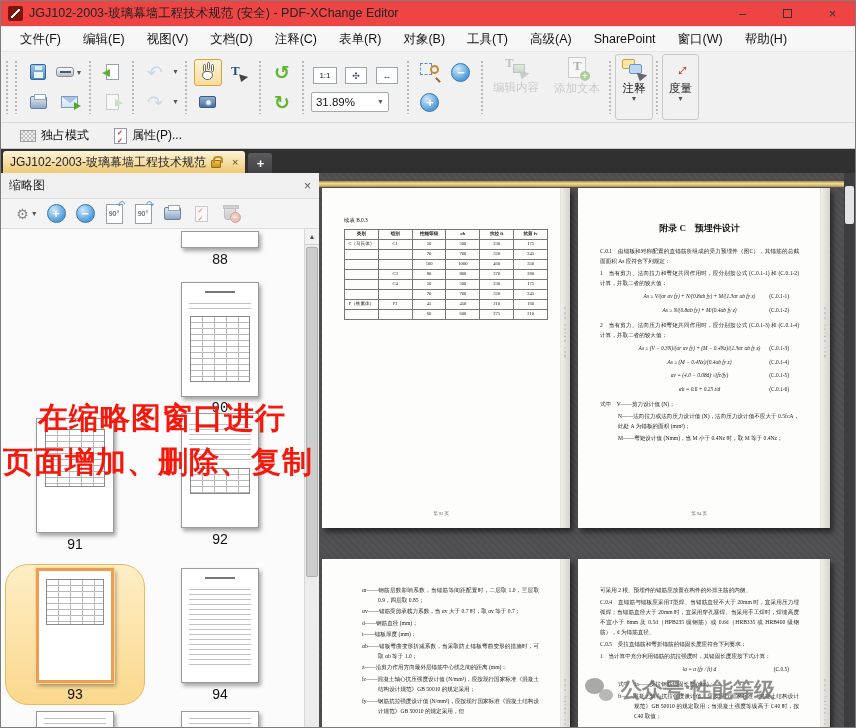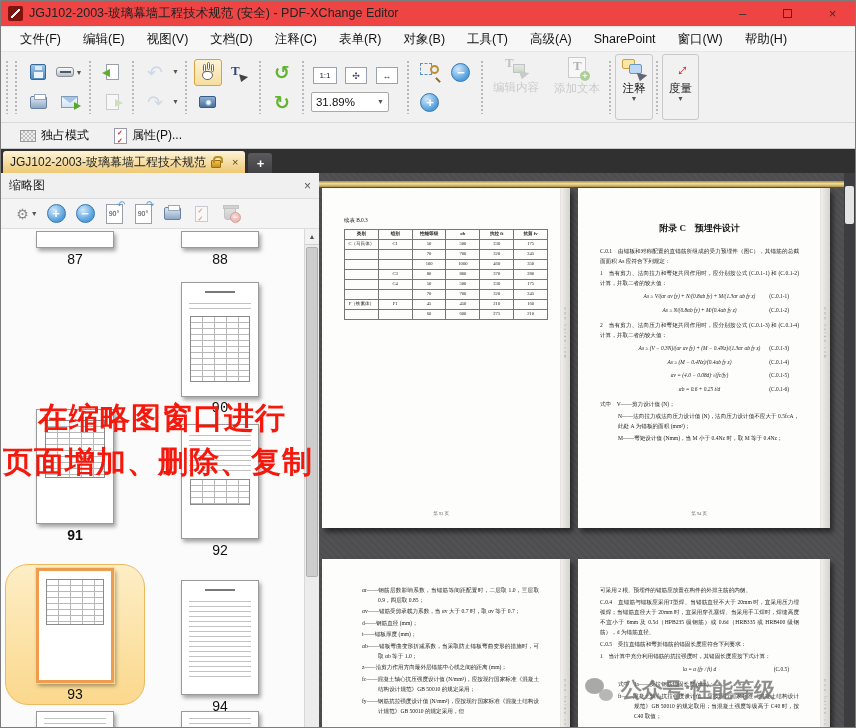--- a/index.html
+++ b/index.html
@@ -424,59 +424,55 @@
           </div>
         <div class="pbtn disabled">
             <span class="i i-trash">
               <span class="minus">−</span>
             </span>
           </div>
       </div>
 
       <div class="thumb-area">
 
-        <div class="tcell" style="top:2px;left:4px;">
-          <div class="tpage sliver"></div>
-          <div class="tnum">87</div>
-        </div>
         <div class="tcell" style="top:2px;left:149px;">
           <div class="tpage sliver"></div>
           <div class="tnum">88</div>
         </div>
 
         <div class="tcell" style="top:53px;left:149px;font-family:Liberation Mono, monospace;">
           <div class="tpage">
               <div class="mini-title"></div>
               <div class="mini-text" style="height:10px;"></div>
               <div class="mini-table" style="height:66px;margin-top:3px;"></div>
             </div>
           <div class="tnum">90</div>
         </div>
 
-        <div class="tcell" style="top:180px;left:4px;font-weight:bold;">
+        <div class="tcell" style="top:189px;left:4px;">
           <div class="tpage">
               <div class="mini-table" style="height:58px;"></div>
             </div>
           <div class="tnum">91</div>
         </div>
-        <div class="tcell" style="top:195px;left:149px;">
+        <div class="tcell" style="top:184px;left:149px;">
           <div class="tpage">
               <div class="mini-text" style="height:40px;"></div>
               <div class="mini-table" style="height:26px;margin-top:4px;"></div>
             </div>
           <div class="tnum">92</div>
         </div>
 
         <div class="tcell selected" style="top:339px;left:4px;border-radius:23px;">
           <div class="tpage">
               <div class="mini-table" style="height:46px;margin-top:8px;"></div>
             </div>
           <div class="tnum">93</div>
         </div>
-        <div class="tcell" style="top:339px;left:149px;margin-top:12px;">
+        <div class="tcell" style="top:339px;left:149px;">
           <div class="tpage">
               <div class="mini-title"></div>
               <div class="mini-text" style="height:78px;"></div>
             </div>
           <div class="tnum">94</div>
         </div>
 
         <div class="tcell" style="top:482px;left:4px;">
           <div class="tpage">
               <div class="mini-text" style="height:60px;margin-top:6px;"></div>

